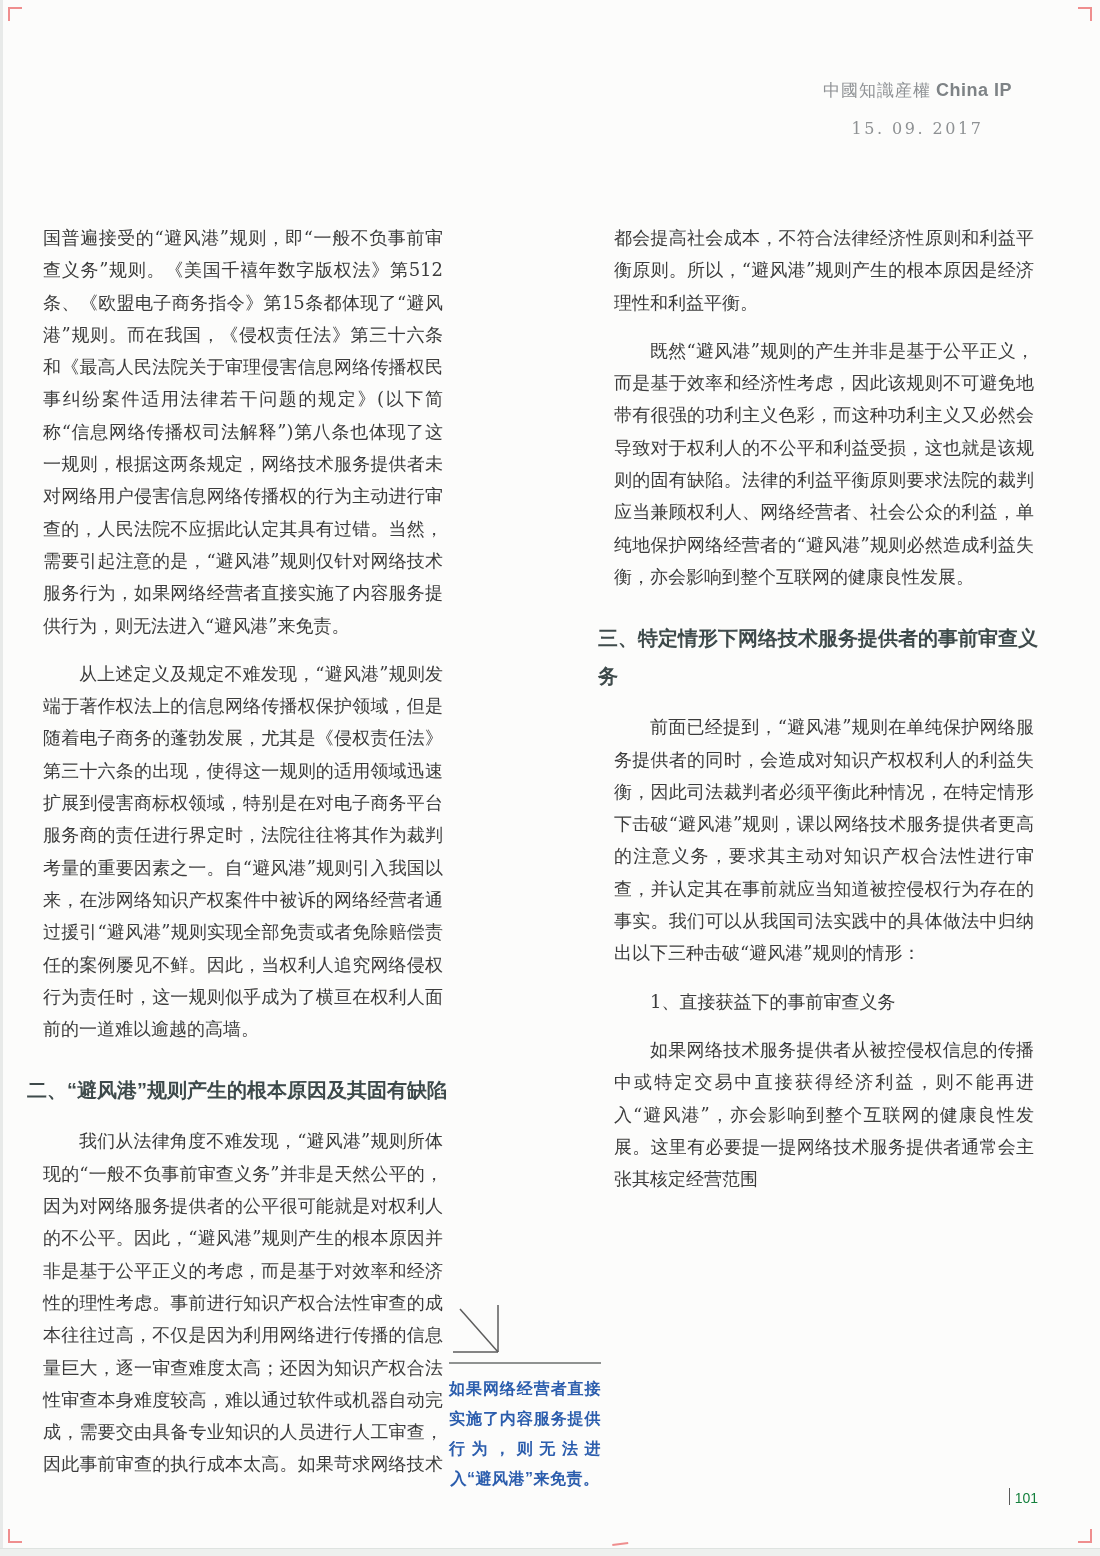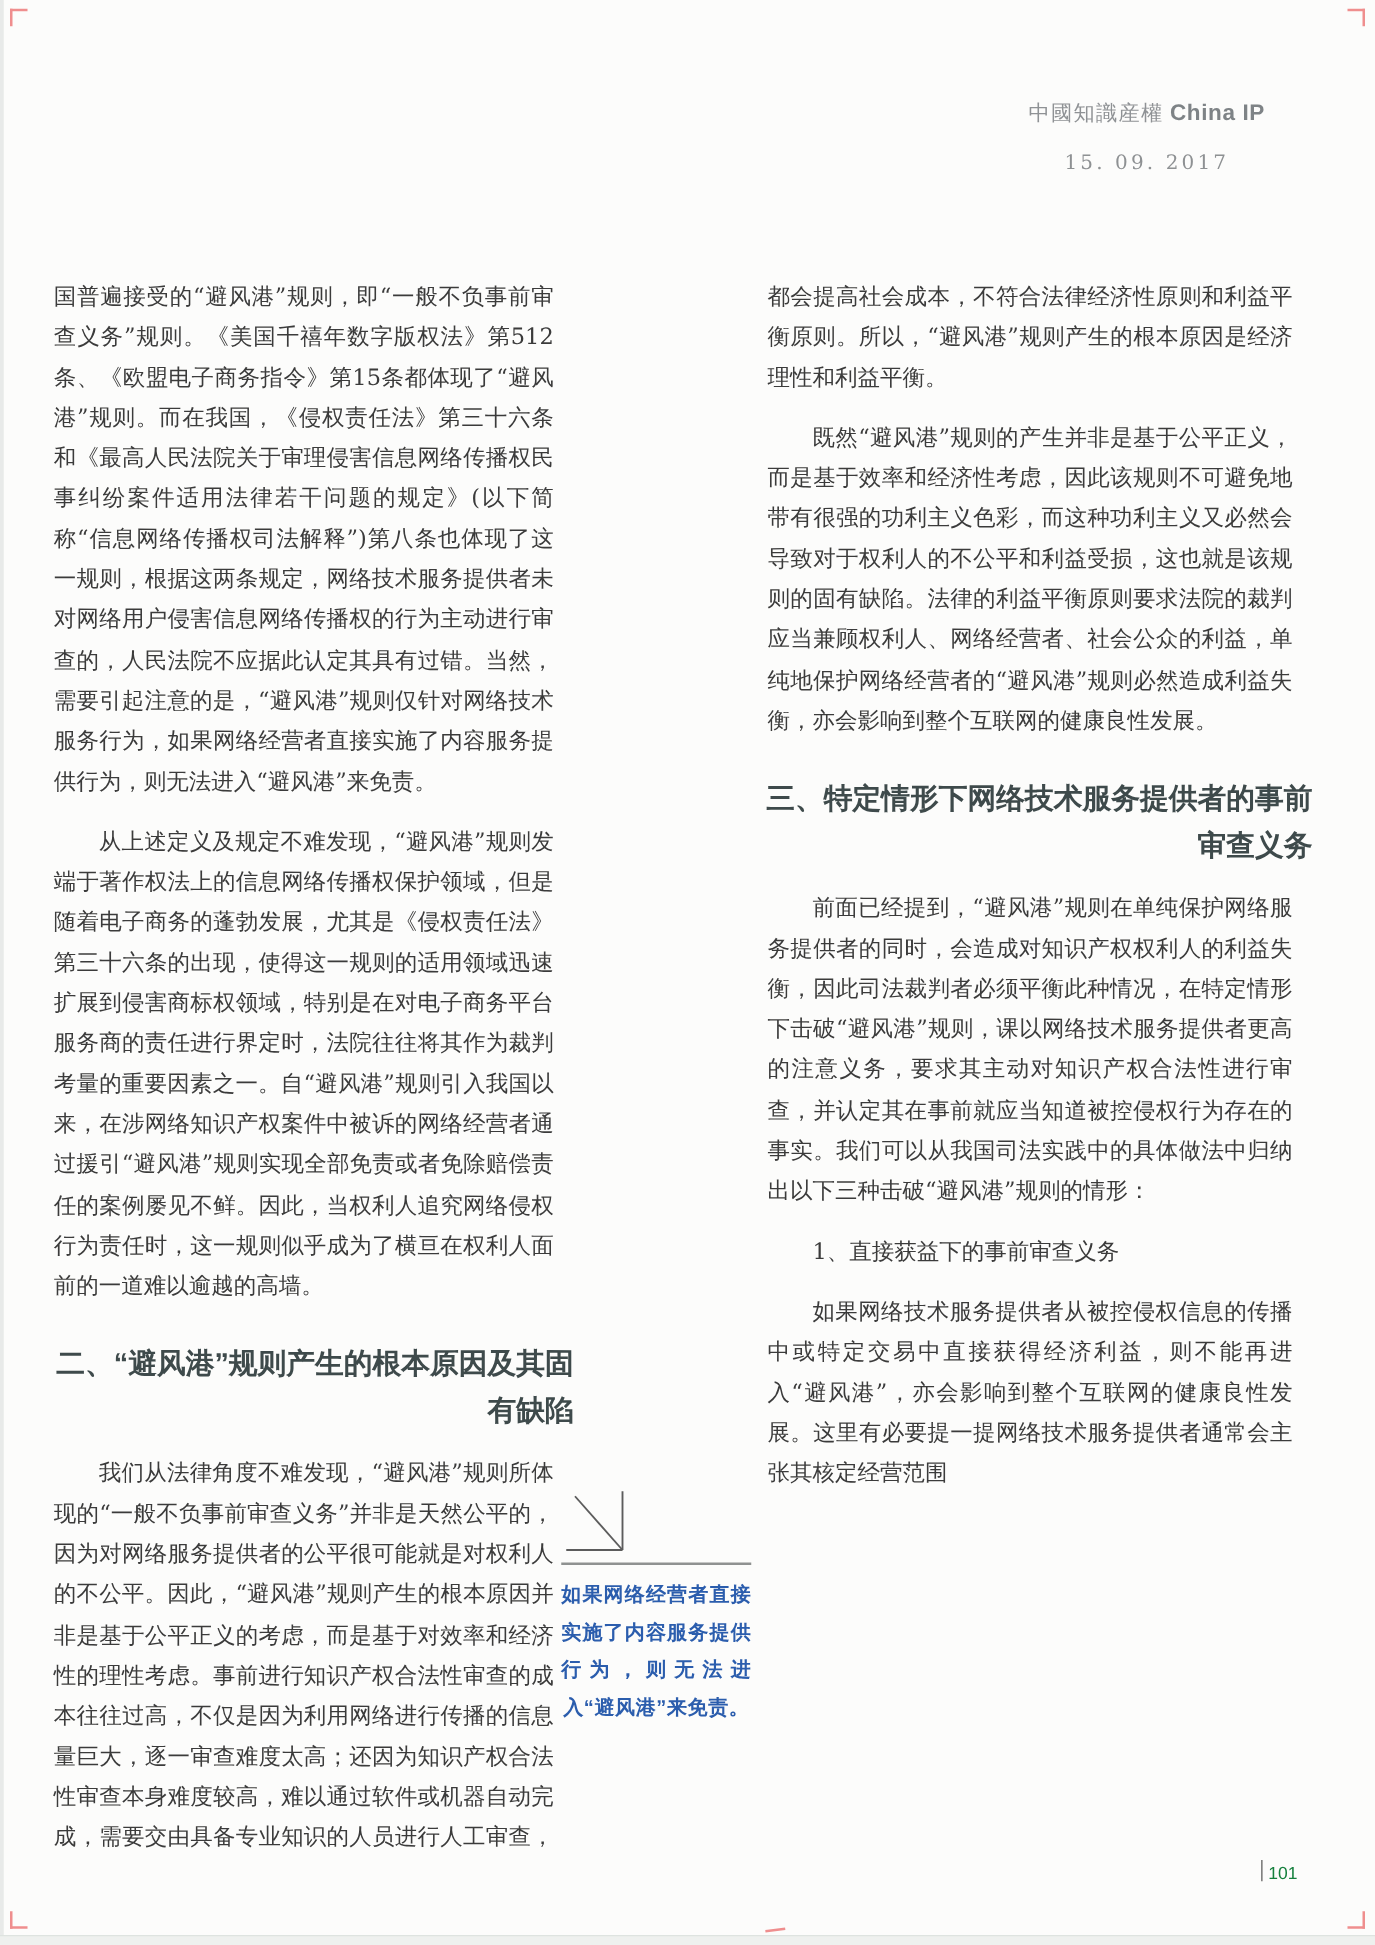--- a/index.html
+++ b/index.html
@@ -29,26 +29,26 @@
 
   
   .col { position:absolute; top:206px; height:1278px; overflow:hidden;
          text-align:justify; color:#3b3b3b; font-size:18px; line-height:32.3px; }
   .col.left  { left:27px;  width:432px; }
   .col.right { left:598px; width:452px; }
   p.body { margin:16px; text-indent:2em; }
   p.body.cont { text-indent:0; }
   h2.sec {
     font-family:"Liberation Sans",sans-serif; font-weight:bold;
-    color:#3e4a4b; font-size:23px; line-height:38px;
-    text-align:right; margin:26px 0 12px 0;
+    color:#3e4a4b; font-size:20px; line-height:38px;
+    text-align:left; margin:26px 0 12px 0;
   }
 
   
-  .pull-quote { position:absolute; left:449px; top:1190px; width:152px; }
+  .pull-quote { position:absolute; left:449px; top:1302px; width:152px; }
   .pq-arrow { display:block; margin-left:2px; }
   .pq-rule { border:0; border-top:2px solid #8f9291; margin:4px 0 10px 0; }
   .pq-text {
     margin:0;
     font-family:"Liberation Sans",sans-serif; font-weight:bold;
     color:#2b5dad; font-size:16px; line-height:30px;
     letter-spacing:0.5px;
     text-align:justify; text-align-last:center;
   }
 

